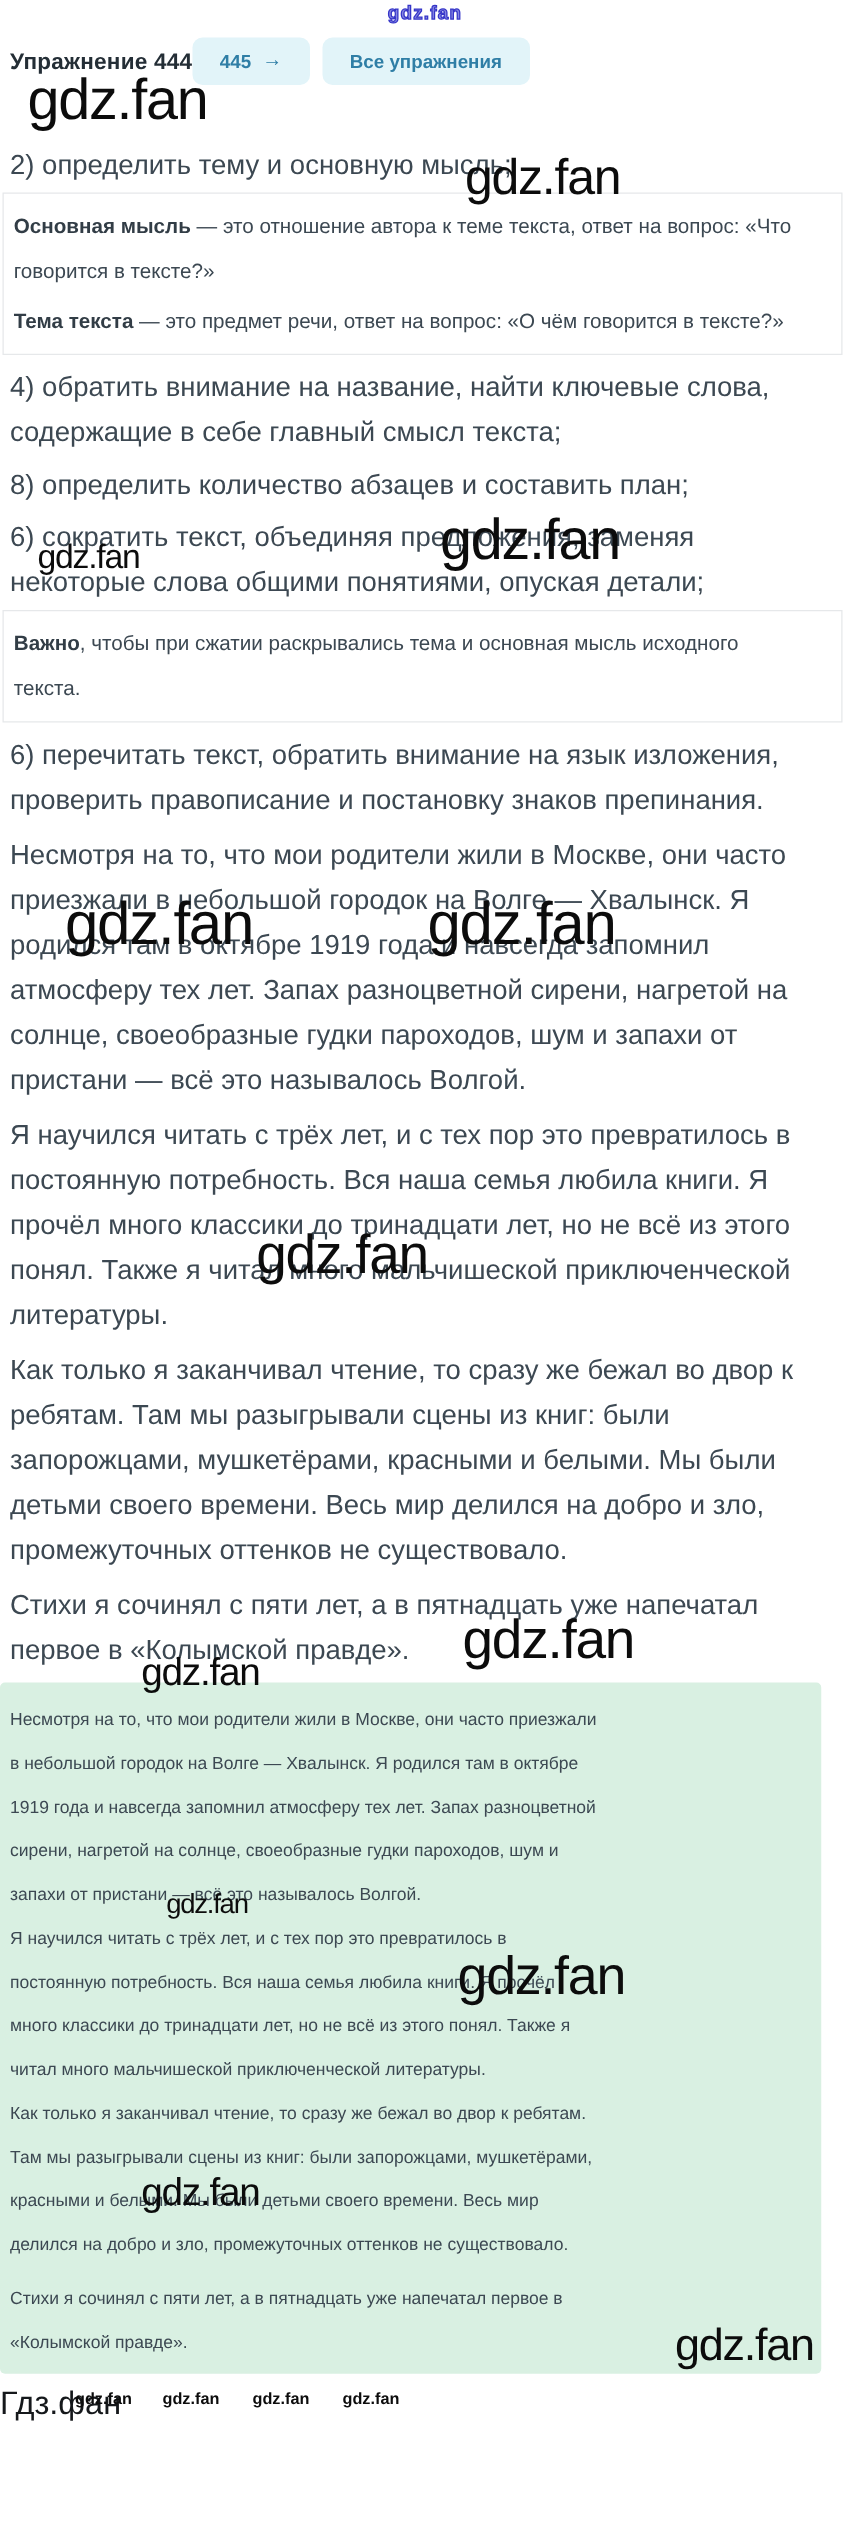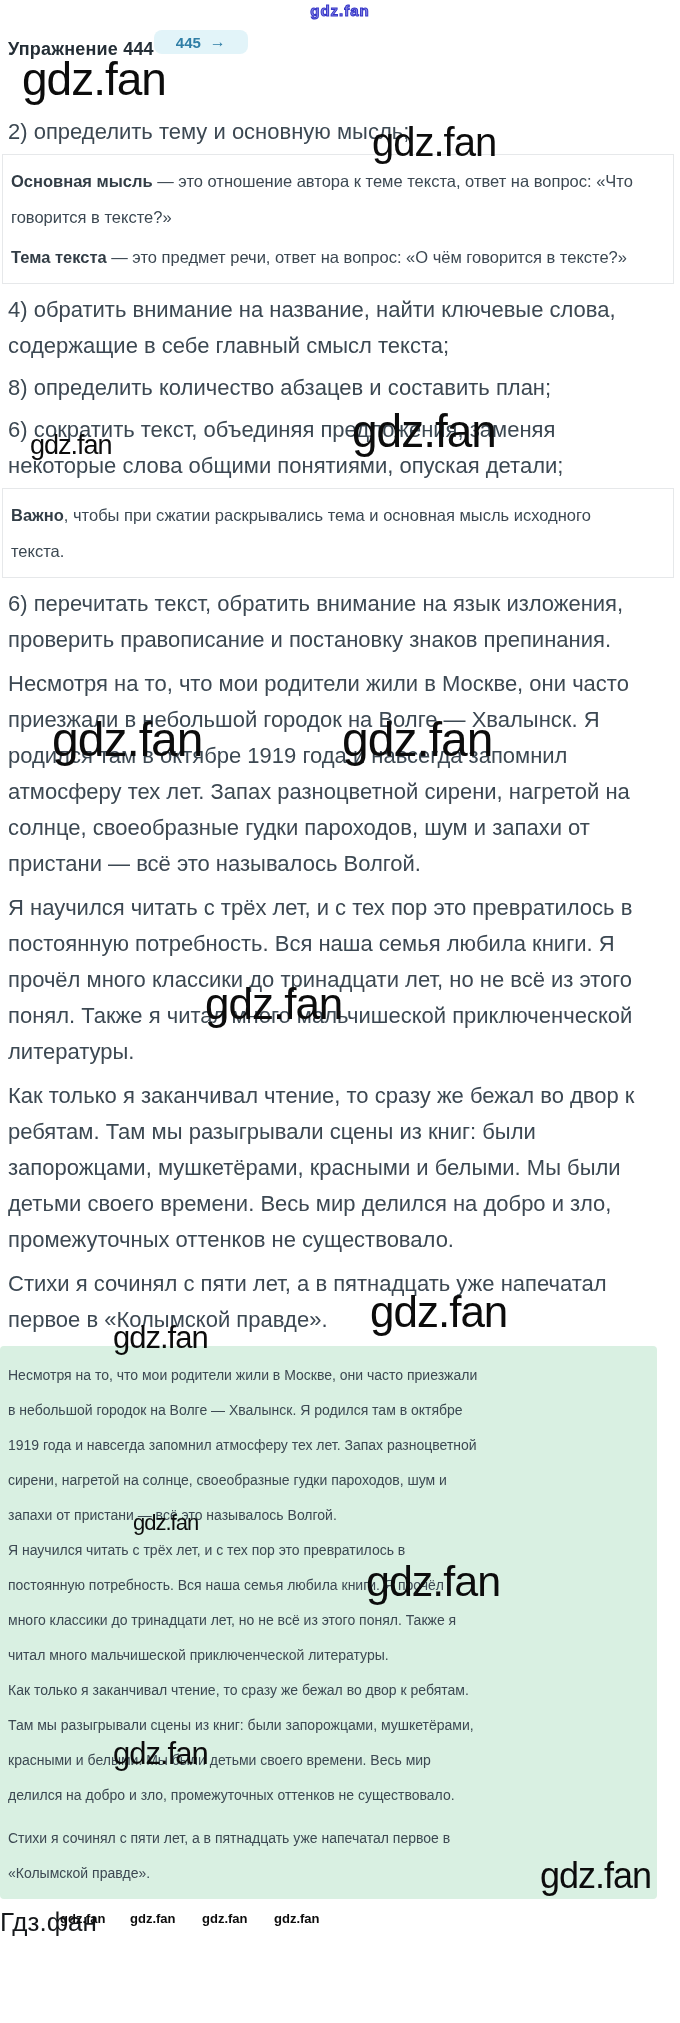--- a/index.html
+++ b/index.html
@@ -9,21 +9,21 @@
   }
 
   
   .header { display:flex; justify-content:flex-start; align-items:flex-start; padding:30px 4px 0 8px; }
   .title { font-size:18px; font-weight:700; color:#242e36; line-height:38px; margin:0; letter-spacing:0.2px; }
   .btn-group { display:flex; gap:10px; }
   .btn {
     display:flex; align-items:center; gap:9px;
     background:#e2f4f9; color:#2f7ea6; font-family:inherit;
     font-size:15px; font-weight:600; border:none; border-radius:8px;
-    padding:0 22px; height:24px; cursor:pointer; white-space:nowrap;
+    padding:0 22px; height:38px; cursor:pointer; white-space:nowrap;
   }
   .btn .arrow { font-size:16px; }
 
   
   .obscured-line { height:46px; }
   .step, .para { font-size:22px; line-height:36px; margin:8px 34px 0 8px; }
   .step-first { margin-top:0; }
   .mt6 { margin-top:6px; }
 
   .infobox {
@@ -98,20 +98,21 @@
   <div class="wm wm-s wm16">gdz.fan</div>
   <div class="wm wm-s wm17">gdz.fan</div>
 
   <div class="header">
     <h1 class="title">Упражнение 444</h1>
     <div class="btn-group">
       <button class="btn">
         <span>445</span>
         <span class="arrow">→</span>
       </button>
+      <button class="btn">Все упражнения</button>
     </div>
   </div>
 
   <div class="obscured-line"></div>
 
   <p class="step step-first">2) определить тему и основную мысль;</p>
 
   <div class="infobox">
     <p><b>Основная мысль</b><span> — это отношение автора к теме текста, ответ на вопрос: «Что говорится в тексте?»</span></p>
     <p><b>Тема текста</b><span> — это предмет речи, ответ на вопрос: «О чём говорится в тексте?»</span></p>

